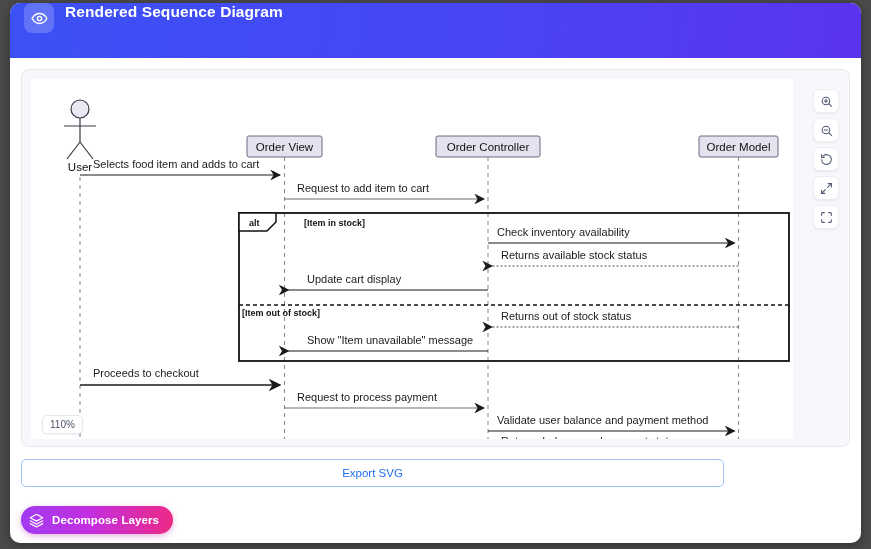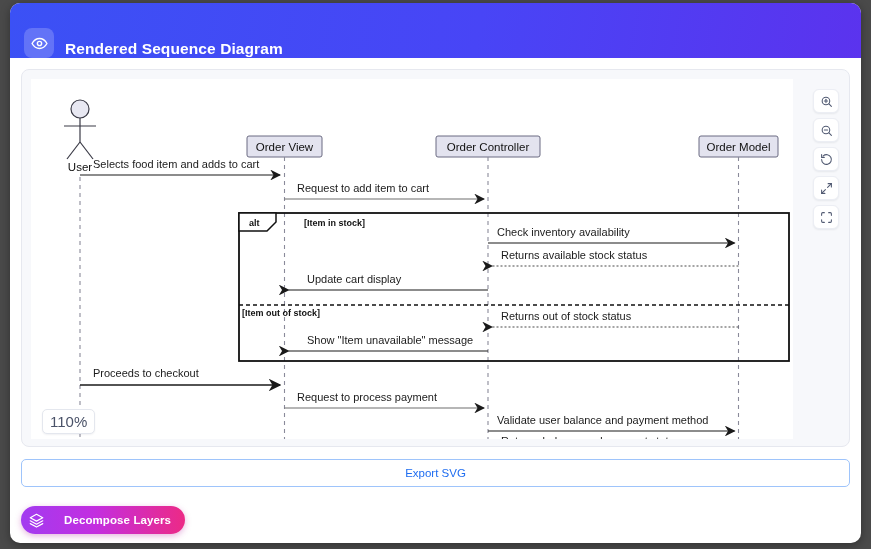--- a/index.html
+++ b/index.html
@@ -28,21 +28,21 @@
 
   
   .panel-header {
     position: absolute;
     left: 0;
     top: 0;
     width: 851px;
     height: 55px;
     background: linear-gradient(100deg, #3b51f5 0%, #4845f6 55%, #5b33ee 100%);
     display: flex;
-    align-items: flex-end;
+    align-items: flex-start;
     padding: 0 0 0 14px;
     box-sizing: border-box;
   }
   .header-icon-box {
     width: 30px;
     height: 30px;
     border-radius: 8px;
     background: rgba(255,255,255,0.20);
     display: flex;
     align-items: center;
@@ -115,33 +115,33 @@
 
   .zoom-level-badge {
     position: absolute;
     left: 20px;
     bottom: 12px;
     min-width: 34px;
     padding: 3px 7px;
     background: #ffffff;
     border: 1px solid #e4e7ee;
     border-radius: 5px;
-    font-size: 15px;
+    font-size: 10px;
     color: #4a5268;
     text-align: center;
     box-shadow: 0 1px 2px rgba(20,24,45,0.06);
     box-sizing: border-box;
   }
 
   
   .action-row {
     position: absolute;
     left: 11px;
     top: 456px;
-    width: 829px;
+    width: 703px;
     display: flex;
     gap: 12px;
   }
   .action-btn {
     flex: 1 1 0;
     height: 28px;
     border: 1px solid #9ec4fb;
     border-radius: 5px;
     background: #ffffff;
     color: #1f6df0;
@@ -157,21 +157,21 @@
   .decompose-pill {
     position: absolute;
     left: 11px;
     top: 503px;
     height: 28px;
     padding: 0 14px 0 8px;
     border-radius: 14px;
     background: linear-gradient(90deg, #a23bf0 0%, #c32ee0 45%, #ec2a86 100%);
     display: flex;
     align-items: center;
-    gap: 20px;
+    gap: 8px;
     cursor: pointer;
     box-shadow: 0 2px 6px rgba(180,40,160,0.35);
   }
   .decompose-label {
     color: #ffffff;
     font-size: 11.5px;
     font-weight: bold;
     letter-spacing: 0.1px;
   }
   .decompose-icon { display: flex; align-items: center; }

